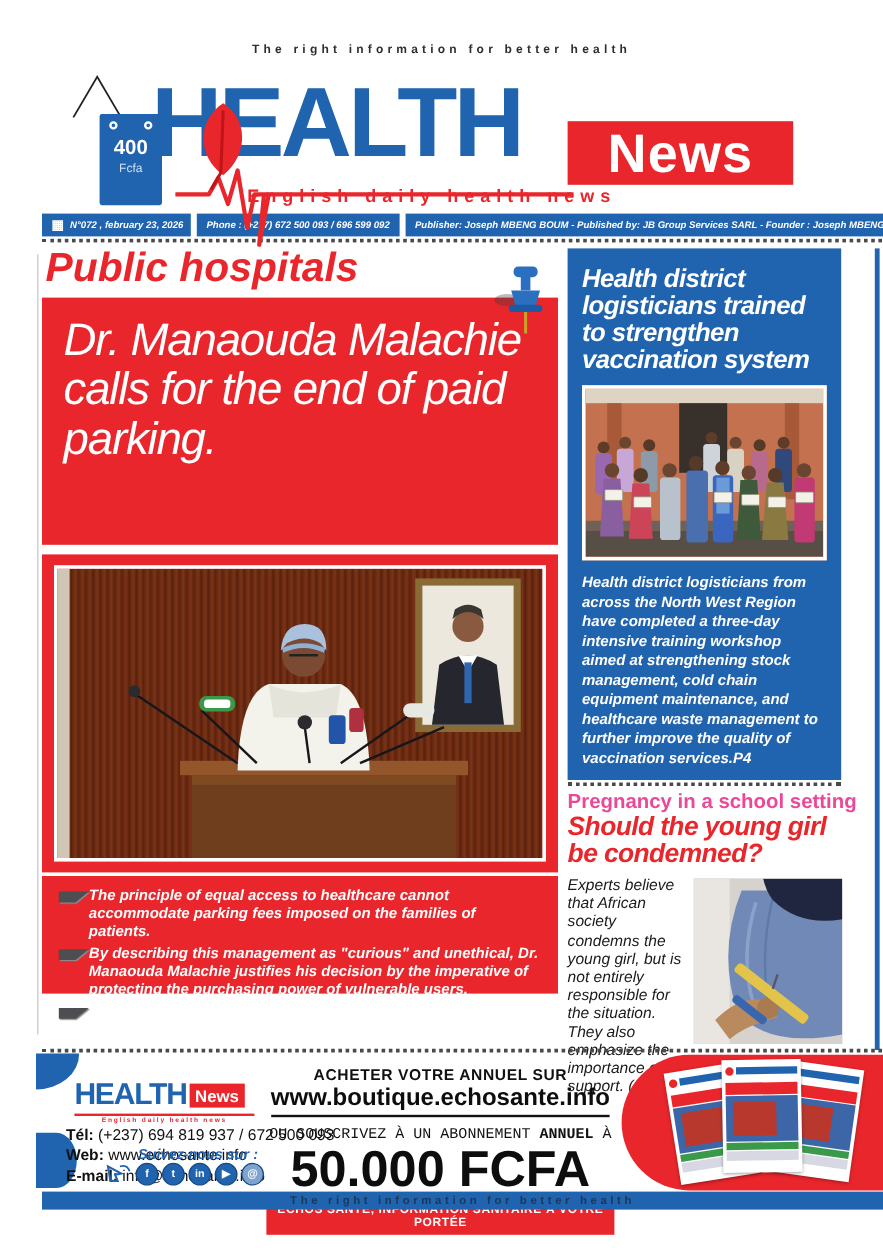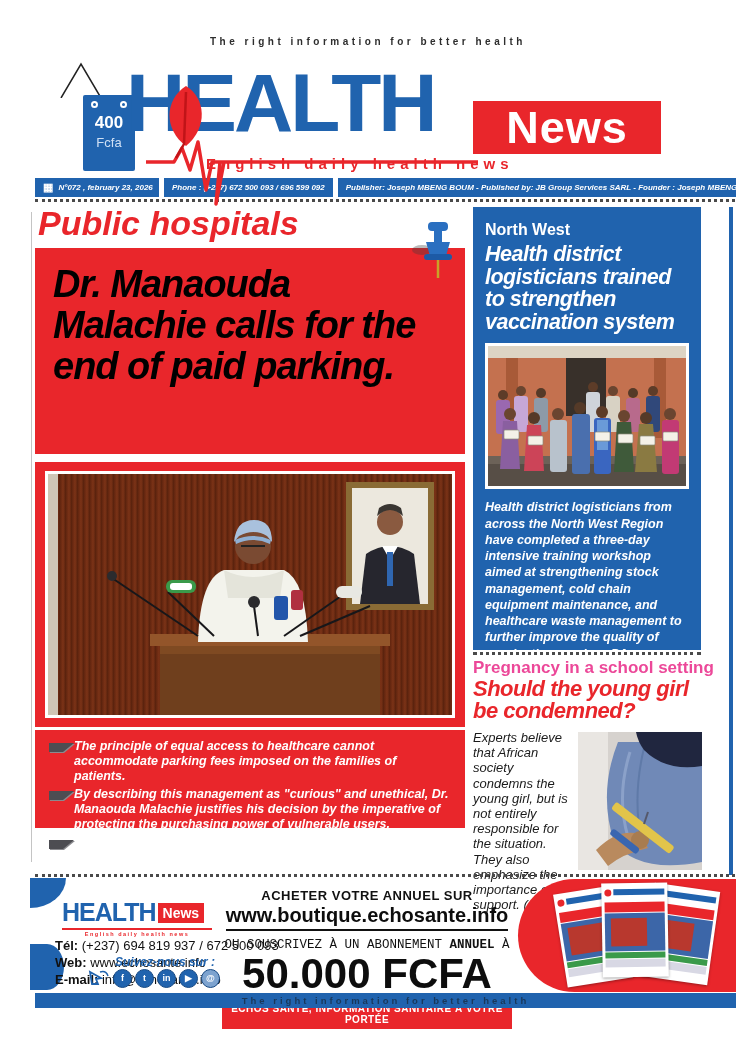--- a/index.html
+++ b/index.html
@@ -12,21 +12,21 @@
     letter-spacing:3.5px;color:#2e2e2e;font-weight:bold;}
 
   
   .price-tag{left:55px;top:95px;width:52px;height:76px;background:#2063ae;border-radius:2px;margin-left:28px;}
   .price-strings{left:55px;top:62px;width:52px;height:36px;}
   .price-hole{position:absolute;top:6px;width:7px;height:7px;border-radius:50%;
     background:#2063ae;border:2px solid #ffffff;box-sizing:border-box;}
   .price-amount{position:absolute;left:0;top:18px;width:52px;text-align:center;
     color:#ffffff;font-weight:900;font-size:17px;}
   .price-cur{position:absolute;left:0;top:40px;width:52px;text-align:center;
-    color:#cfe0f5;font-size:13px;}
+    color:#cfe0f5;font-size:10px;}
 
   .logo-health{left:126px;top:62px;font-size:82px;font-weight:900;color:#2063ae;
     letter-spacing:-3px;line-height:1;}
   .logo-leaf{left:156px;top:84px;width:56px;height:76px;z-index:3;}
   .logo-news-box{left:473px;top:101px;width:188px;height:53px;background:#e9262b;
     display:flex;align-items:center;justify-content:center;}
   .logo-news-box span{color:#ffffff;font-size:45px;font-weight:bold;letter-spacing:1px;}
   .logo-ekg{left:146px;top:138px;z-index:2;}
   .logo-subtitle{left:206px;top:155px;font-size:15px;color:#e9262b;letter-spacing:5px;
     font-weight:bold;}
@@ -46,21 +46,21 @@
   .dot-bottom{left:35px;top:874px;width:700px;}
 
   .left-curl{left:31px;top:212px;width:1px;height:650px;background:#c4c4c4;}
   .right-blue-line{left:729px;top:207px;width:4px;height:668px;background:#2063ae;}
 
   
   .kicker-main{left:38px;top:204px;font-size:34px;color:#e9262b;font-weight:bold;
     font-style:italic;}
   .headline-box{left:35px;top:248px;width:430px;height:206px;background:#e9262b;
     box-sizing:border-box;padding:16px 18px;}
-  .headline-box .hl{color:#000000;font-size:38px;font-weight:700;font-style:italic;
+  .headline-box .hl{color:#ffffff;font-size:38px;font-weight:400;font-style:italic;
     line-height:1.08;letter-spacing:-1px;}
   .pushpin{left:408px;top:220px;z-index:5;}
 
   .photo-box{left:35px;top:462px;width:430px;height:265px;background:#e9262b;
     box-sizing:border-box;padding:9px 10px;}
   .main-photo{width:410px;height:247px;border:3px solid #ffffff;box-sizing:border-box;
     position:relative;overflow:hidden;
     background:repeating-linear-gradient(90deg,#61250f 0px,#7c3317 3px,#55200c 6px);}
 
   .bullets-box{left:35px;top:730px;width:430px;height:98px;background:#e9262b;
@@ -265,21 +265,20 @@
       <span class="bullet-tri"></span>
       <span class="bullet-text">By describing this management as "curious" and unethical, Dr. Manaouda Malachie justifies his decision by the imperative of protecting the purchasing power of vulnerable users.</span>
     </div>
     <div class="bullet-row">
       <span class="bullet-tri"></span>
       <span class="bullet-text">In a circular letter dated February 19, 2026, the Minister of Public Health, Dr. Manaouda Malachie, ordered the immediate elimination of paid parking in all public health facilities in Cameroon.</span>
     </div>
   </div>
 
   <div class="abs nw-box">
-    <div class="nw-kicker">North West</div>
     <div class="nw-headline">Health district logisticians trained to strengthen vaccination system</div>
     <div class="nw-photo">
       <svg width="198" height="140" viewBox="0 0 198 140">
         <rect x="0" y="0" width="198" height="140" fill="#c4714f"></rect>
         <rect x="0" y="0" width="198" height="12" fill="#ddd4c4"></rect>
         <rect x="78" y="12" width="40" height="58" fill="#38302a"></rect>
         <rect x="18" y="12" width="12" height="80" fill="#a85a38"></rect>
         <rect x="166" y="12" width="12" height="80" fill="#a85a38"></rect>
         <rect x="0" y="118" width="198" height="22" fill="#574e46"></rect>
         <rect x="0" y="110" width="198" height="8" fill="#6c6258"></rect>

